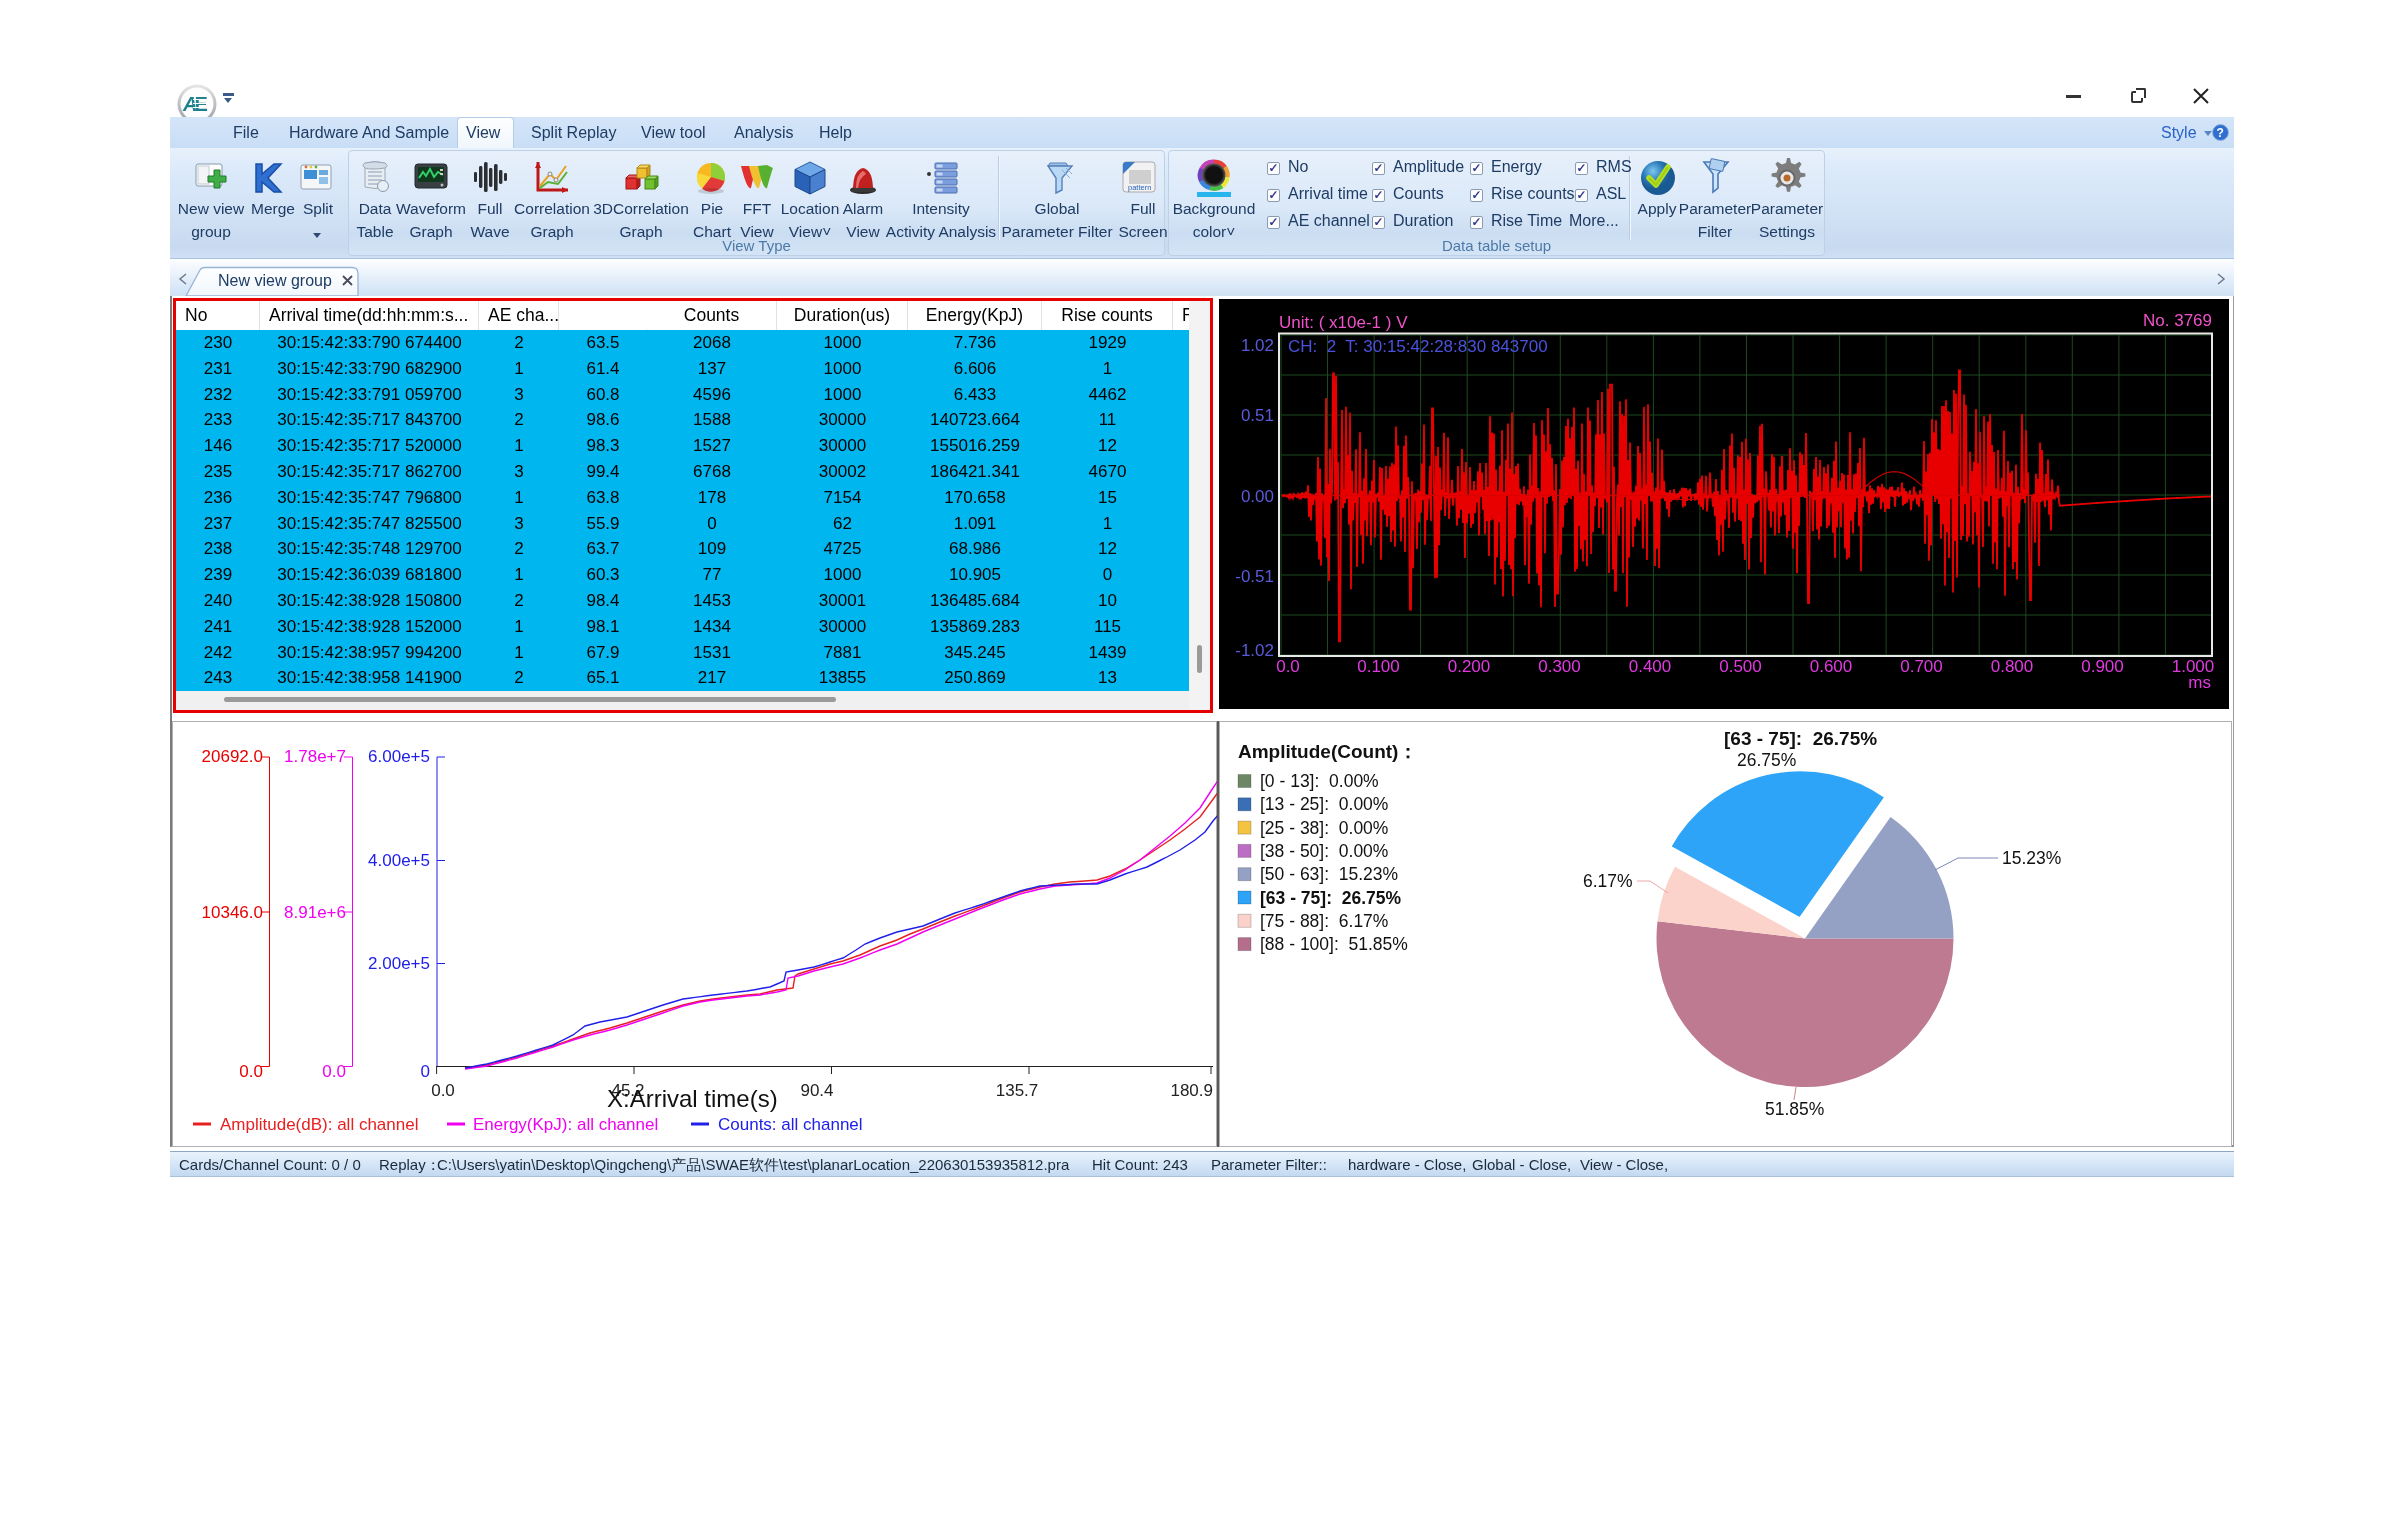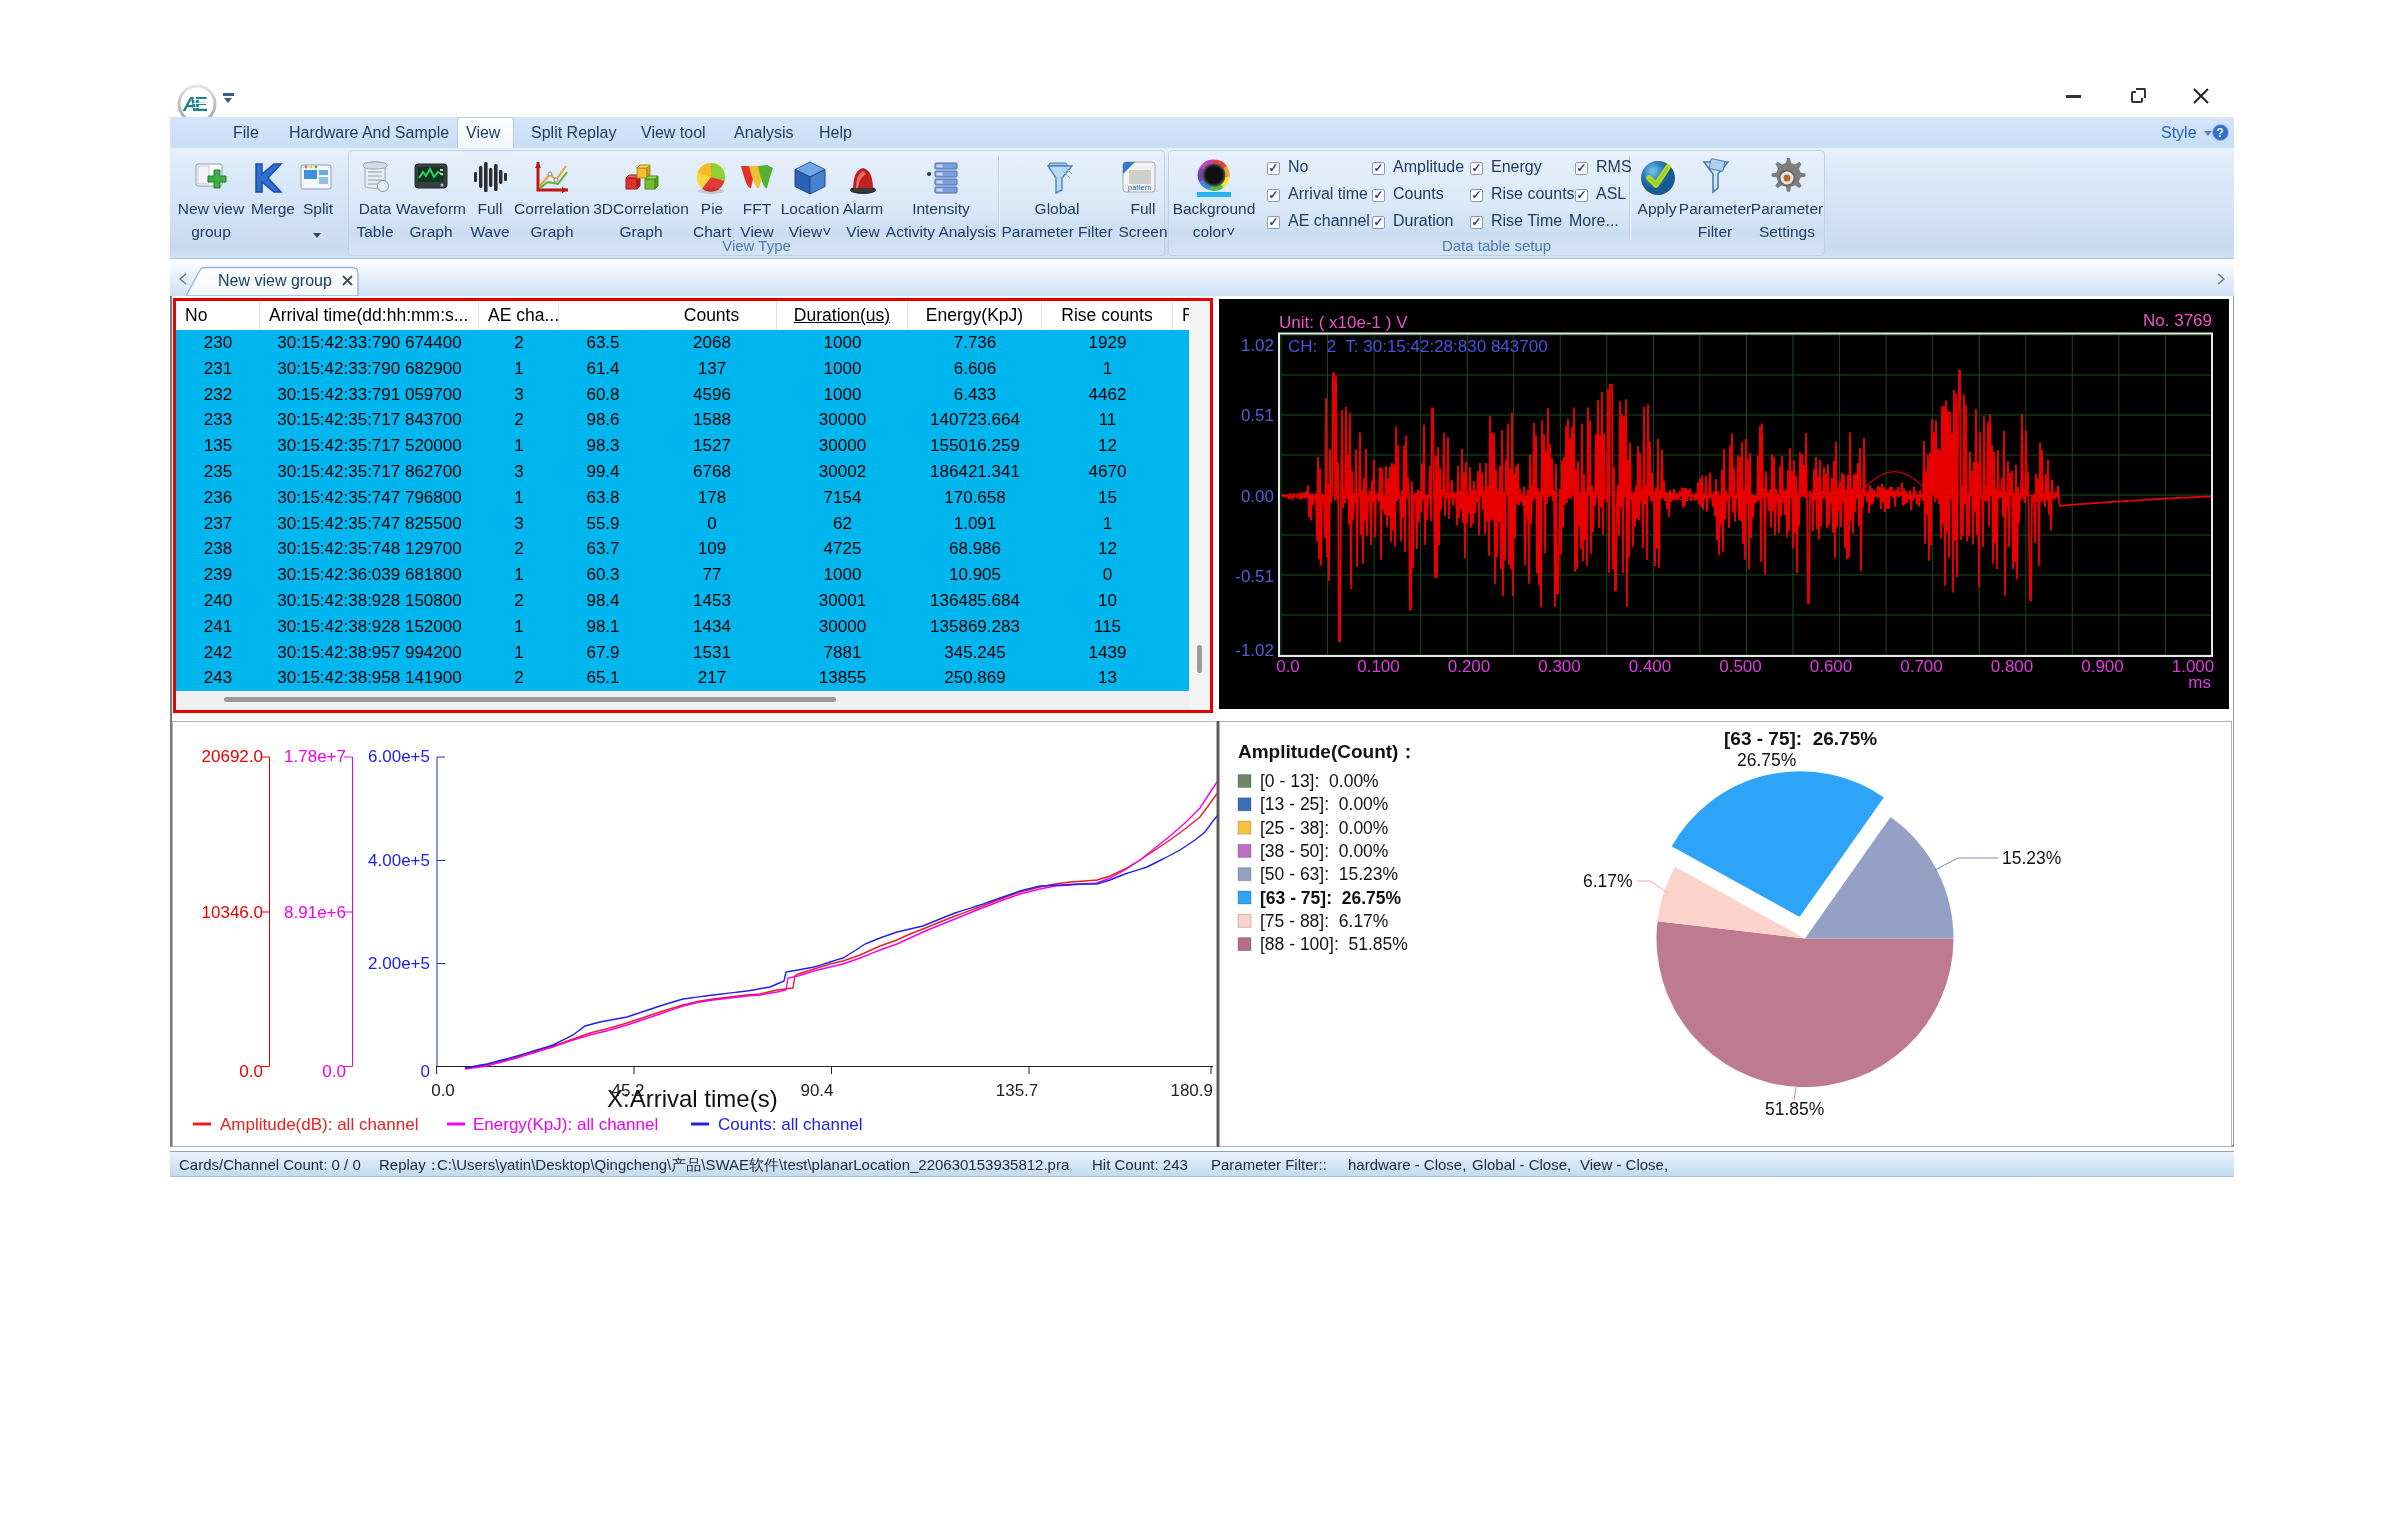--- a/index.html
+++ b/index.html
@@ -300,21 +300,21 @@
     </svg>
   </div>
 <div id="content" class="abs">
     <div id="tablepanel">
       <div style="position:absolute;left:0;top:0;width:1034px;height:29px;border-bottom:1px solid #cfcfcf">
         <div class="th" style="left:0px;width:84px;text-align:left;padding-left:9px;">No</div>
         <div class="th" style="left:84px;width:219px;text-align:left;padding-left:9px;">Arrival time(dd:hh:mm:s...</div>
         <div class="th" style="left:303px;width:80px;text-align:center;padding-left:9px;">AE cha...</div>
         <div class="th" style="left:383px;width:88px;text-align:left;padding-left:9px;margin-top:28px;">Amplit...</div>
         <div class="th" style="left:471px;width:130px;text-align:center;">Counts</div>
-        <div class="th" style="left:601px;width:131px;text-align:center;text-decoration:underline;">Duration(us)</div>
+        <div class="th" style="left:601px;width:131px;text-align:center;">Duration(us)</div>
         <div class="th" style="left:732px;width:134px;text-align:center;">Energy(KpJ)</div>
         <div class="th" style="left:866px;width:131px;text-align:center;">Rise counts</div>
         <div class="th" style="left:997px;width:18px;text-align:left;padding-left:9px;">R</div>
       </div>
       <div style="position:absolute;left:0;top:29px;width:1034px;height:361px">
         <div class="tr" style="top:0px;height:26px">
           <div class="tc" style="left:0px;width:84px;height:26px;line-height:26px">230</div>
           <div class="tc" style="left:84px;width:219px;height:26px;line-height:26px">30:15:42:33:790 674400</div>
           <div class="tc" style="left:303px;width:80px;height:26px;line-height:26px">2</div>
           <div class="tc" style="left:383px;width:88px;height:26px;line-height:26px">63.5</div>
@@ -351,21 +351,21 @@
           <div class="tc" style="left:84px;width:219px;height:26px;line-height:26px">30:15:42:35:717 843700</div>
           <div class="tc" style="left:303px;width:80px;height:26px;line-height:26px">2</div>
           <div class="tc" style="left:383px;width:88px;height:26px;line-height:26px">98.6</div>
           <div class="tc" style="left:471px;width:130px;height:26px;line-height:26px">1588</div>
           <div class="tc" style="left:601px;width:131px;height:26px;line-height:26px">30000</div>
           <div class="tc" style="left:732px;width:134px;height:26px;line-height:26px">140723.664</div>
           <div class="tc" style="left:866px;width:131px;height:26px;line-height:26px">11</div>
           <div class="tc" style="left:997px;width:18px;height:26px;line-height:26px"></div>
         </div>
         <div class="tr" style="top:103px;height:26px">
-          <div class="tc" style="left:0px;width:84px;height:26px;line-height:26px">135</div>
+          <div class="tc" style="left:0px;width:84px;height:26px;line-height:26px">146</div>
           <div class="tc" style="left:84px;width:219px;height:26px;line-height:26px">30:15:42:35:717 520000</div>
           <div class="tc" style="left:303px;width:80px;height:26px;line-height:26px">1</div>
           <div class="tc" style="left:383px;width:88px;height:26px;line-height:26px">98.3</div>
           <div class="tc" style="left:471px;width:130px;height:26px;line-height:26px">1527</div>
           <div class="tc" style="left:601px;width:131px;height:26px;line-height:26px">30000</div>
           <div class="tc" style="left:732px;width:134px;height:26px;line-height:26px">155016.259</div>
           <div class="tc" style="left:866px;width:131px;height:26px;line-height:26px">12</div>
           <div class="tc" style="left:997px;width:18px;height:26px;line-height:26px"></div>
         </div>
         <div class="tr" style="top:129px;height:26px">

